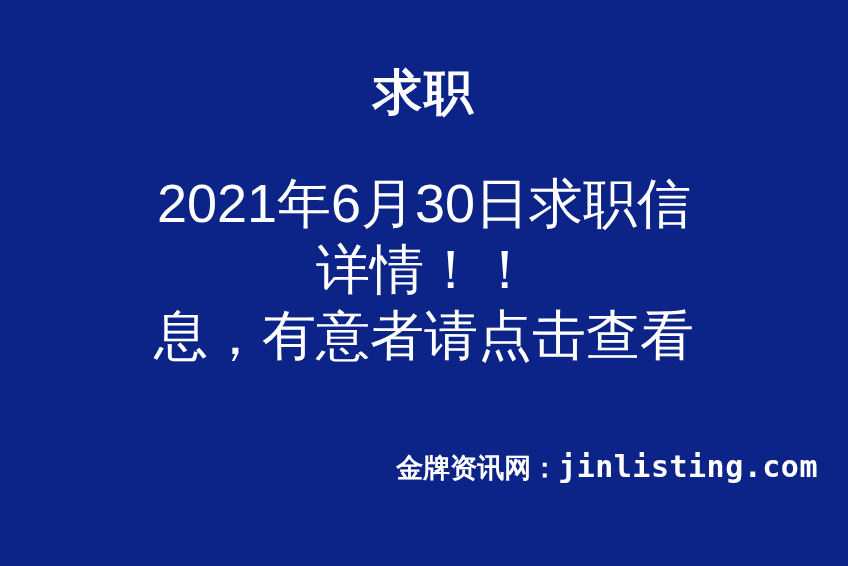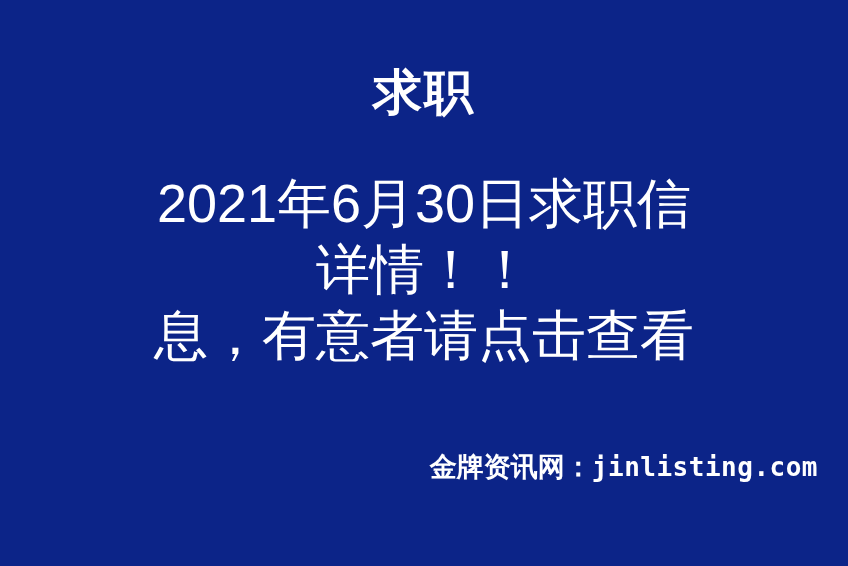--- a/index.html
+++ b/index.html
@@ -71,21 +71,21 @@
   #footer-label {
     color: #FFFFFF;
     font-size: 27px;
     font-weight: 700;
     line-height: 34px;
     font-family: Liberation Sans, sans-serif;
     vertical-align: baseline;
   }
   #footer-domain {
     color: #FFFFFF;
-    font-size: 26px;
+    font-size: 30px;
     font-weight: 700;
     line-height: 34px;
     letter-spacing: 0.5px;
     font-family: "DejaVu Sans Mono", "Liberation Mono", monospace;
     vertical-align: baseline;
   }
 </style>
 </head>
 <body>
 

